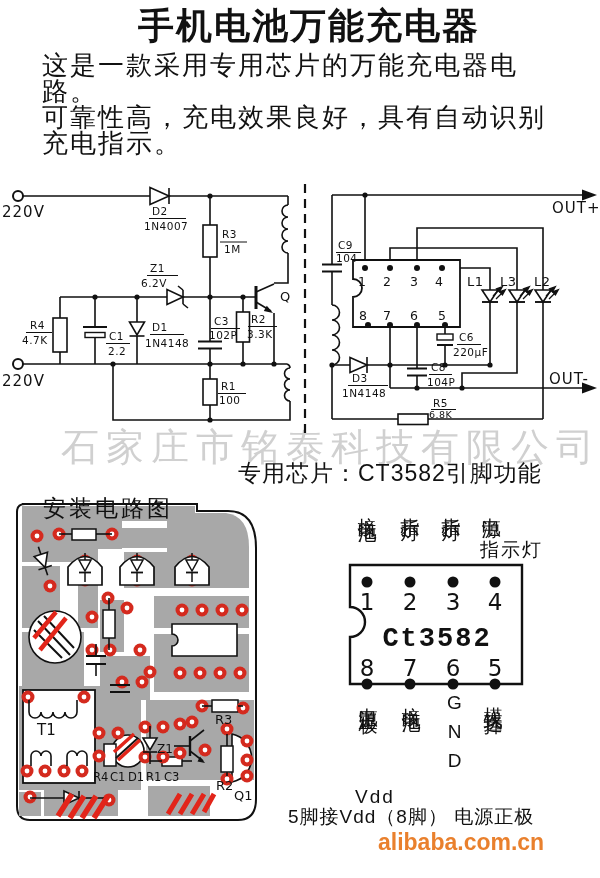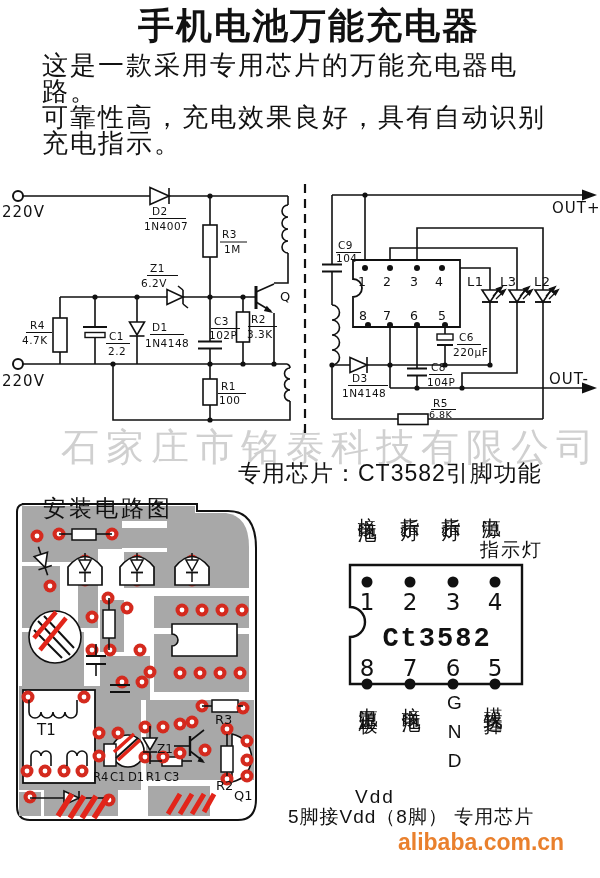--- a/index.html
+++ b/index.html
@@ -5,21 +5,21 @@
   html,body{margin:0;padding:0;background:#ffffff;}
   .page{position:relative;width:600px;height:878px;background:#fff;overflow:hidden;
         font-family:"Liberation Sans",sans-serif;color:#111;}
   .abs{position:absolute;}
   .title{left:120px;top:2px;width:360px;text-align:right;font-size:36px;font-weight:bold;letter-spacing:2px;}
   .intro{left:42px;top:52px;width:520px;font-size:26px;line-height:26px;letter-spacing:2px;}
   .sec-schem{left:198px;top:134px;font-size:22px;letter-spacing:3px;}
   .sec-pcb{left:43px;top:445px;font-size:23px;letter-spacing:3px;margin-top:48px;}
   .sec-chip{left:238px;top:458px;font-size:23px;font-weight:normal;letter-spacing:1px;}
   .wm-company{left:36px;top:422px;font-size:38px;letter-spacing:7px;color:#c8c8c8;opacity:.85;white-space:nowrap;margin-left:25px;}
-  .wm-site{left:398px;top:829px;font-size:23px;font-weight:bold;color:#e8761c;opacity:.92;letter-spacing:0px;}
+  .wm-site{left:378px;top:829px;font-size:23px;font-weight:bold;color:#e8761c;opacity:.92;letter-spacing:0px;}
   .footnote{left:288px;top:805px;width:312px;font-size:19px;line-height:23.5px;letter-spacing:1px;}
   .vlabel{position:absolute;writing-mode:vertical-rl;text-orientation:upright;
           font-size:19px;line-height:22px;letter-spacing:3px;white-space:nowrap;}
   .hlabel{position:absolute;font-size:19px;letter-spacing:2px;white-space:nowrap;}
   svg{position:absolute;left:0;top:0;}
   svg text{font-family:"DejaVu Sans",sans-serif;}
   .sv{font-size:10.5px;letter-spacing:.5px;fill:#111;}
   .big{font-size:15px;letter-spacing:1px;fill:#111;}
   .pcbtxt{font-size:11.5px;fill:#111;}
   .chipnum{font-size:23px;fill:#111;text-anchor:middle;}
@@ -444,16 +444,16 @@
   <div class="vlabel" style="left:480px;top:502px">电源</div>
   <div class="hlabel" style="left:480px;top:537px">指示灯</div>
 
   <div class="vlabel" style="left:357px;top:692px">电源正极</div>
   <div class="hlabel" style="left:355px;top:786px">Vdd</div>
   <div class="vlabel" style="left:400px;top:692px">接电池</div>
   <div class="vlabel" style="left:443px;top:692px;letter-spacing:8px">GND</div>
   <div class="vlabel" style="left:482px;top:692px">模式选择</div>
 
   <div class="abs footnote">
-    <div>5脚接Vdd（8脚） 专用芯片</div>
+    <div>5脚接Vdd（8脚） 电源正极</div>
   </div>
   <div class="abs wm-site">alibaba.com.cn</div>
 </div>
 
 </body></html>

